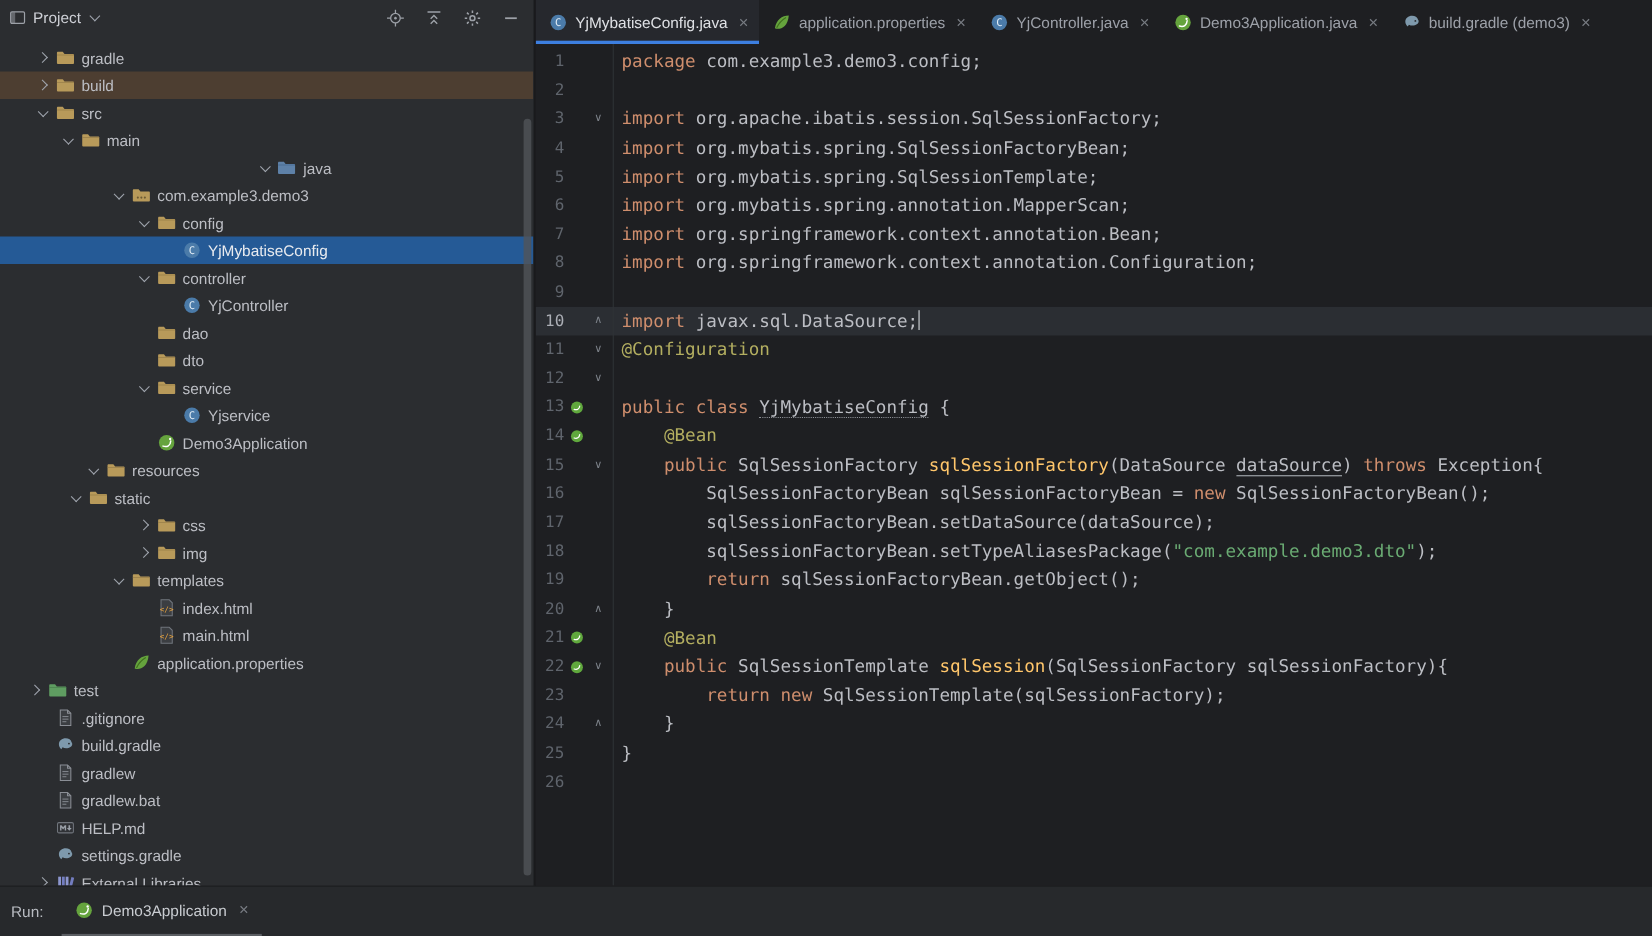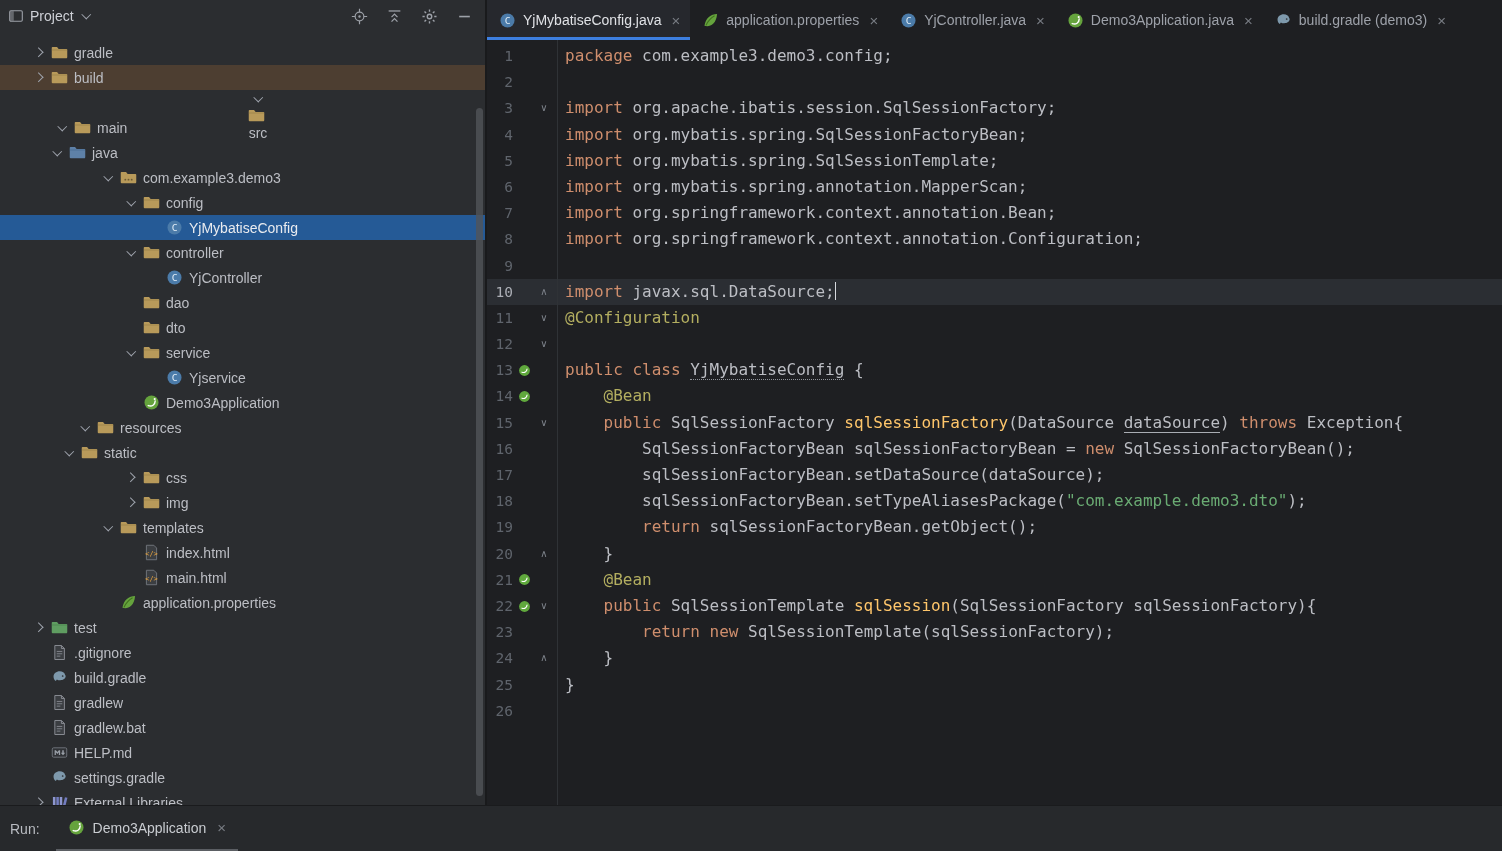--- a/index.html
+++ b/index.html
@@ -127,41 +127,41 @@
         <div class="trow hl" style="padding-left: 31px;">
           <span class="chev right"></span>
           <span class="svgicon ticon">
             <svg width="17" height="17" viewBox="0 0 16 16">
               <path fill="#B89A5A" d="M1.6 13.4a.9.9 0 0 1-.9-.9V3.8c0-.5.4-.9.9-.9h4.1l1.5 1.9h7.2c.5 0 .9.4.9.9v6.8c0 .5-.4.9-.9.9z"></path>
               <path fill="#8f7845" opacity=".6" d="M.7 5.2h14.6v.9H.7z"></path>
             </svg>
           </span>
           <span class="tlabel">build</span>
         </div>
-        <div class="trow" style="padding-left: 31px; flex-direction: column;">
+        <div class="trow" style="padding-left: 31px;">
           <span class="chev down"></span>
           <span class="svgicon ticon">
             <svg width="17" height="17" viewBox="0 0 16 16">
               <path fill="#B89A5A" d="M1.6 13.4a.9.9 0 0 1-.9-.9V3.8c0-.5.4-.9.9-.9h4.1l1.5 1.9h7.2c.5 0 .9.4.9.9v6.8c0 .5-.4.9-.9.9z"></path>
               <path fill="#8f7845" opacity=".6" d="M.7 5.2h14.6v.9H.7z"></path>
             </svg>
           </span>
           <span class="tlabel">src</span>
         </div>
         <div class="trow" style="padding-left: 54px;">
           <span class="chev down"></span>
           <span class="svgicon ticon">
             <svg width="17" height="17" viewBox="0 0 16 16">
               <path fill="#B89A5A" d="M1.6 13.4a.9.9 0 0 1-.9-.9V3.8c0-.5.4-.9.9-.9h4.1l1.5 1.9h7.2c.5 0 .9.4.9.9v6.8c0 .5-.4.9-.9.9z"></path>
               <path fill="#8f7845" opacity=".6" d="M.7 5.2h14.6v.9H.7z"></path>
             </svg>
           </span>
           <span class="tlabel">main</span>
         </div>
-        <div class="trow" style="padding-left: 49px;">
+        <div class="trow" style="padding-left: 49px; justify-content: center;">
           <span class="chev down"></span>
           <span class="svgicon ticon">
             <svg width="17" height="17" viewBox="0 0 16 16">
               <path fill="#5E81A8" d="M1.6 13.4a.9.9 0 0 1-.9-.9V3.8c0-.5.4-.9.9-.9h4.1l1.5 1.9h7.2c.5 0 .9.4.9.9v6.8c0 .5-.4.9-.9.9z"></path>
               <path fill="#41628a" opacity=".6" d="M.7 5.2h14.6v.9H.7z"></path>
             </svg>
           </span>
           <span class="tlabel">java</span>
         </div>
         <div class="trow" style="padding-left: 100px;">
@@ -340,21 +340,21 @@
         <div class="trow" style="padding-left: 100px;">
           <span class="chev none"></span>
           <span class="svgicon ticon">
             <svg width="17" height="17" viewBox="0 0 16 16">
               <path d="M14.2 1.9C8.2 2.1 3.6 5.4 2.3 12.9c3.9 1.5 11-.2 11.9-11z" fill="#65A33D"></path>
               <path d="M3.8 12.5C5.7 8.3 8.5 5.6 11.8 3.6" stroke="#41701f" stroke-width="1" fill="none"></path>
             </svg>
           </span>
           <span class="tlabel">application.properties</span>
         </div>
-        <div class="trow" style="padding-left: 31px;">
+        <div class="trow" style=" margin-left: 24px;">
           <span class="chev right"></span>
           <span class="svgicon ticon">
             <svg width="17" height="17" viewBox="0 0 16 16">
               <path fill="#5F9D61" d="M1.6 13.4a.9.9 0 0 1-.9-.9V3.8c0-.5.4-.9.9-.9h4.1l1.5 1.9h7.2c.5 0 .9.4.9.9v6.8c0 .5-.4.9-.9.9z"></path>
               <path fill="#457a47" opacity=".6" d="M.7 5.2h14.6v.9H.7z"></path>
             </svg>
           </span>
           <span class="tlabel">test</span>
         </div>
         <div class="trow" style="padding-left: 31px;">

